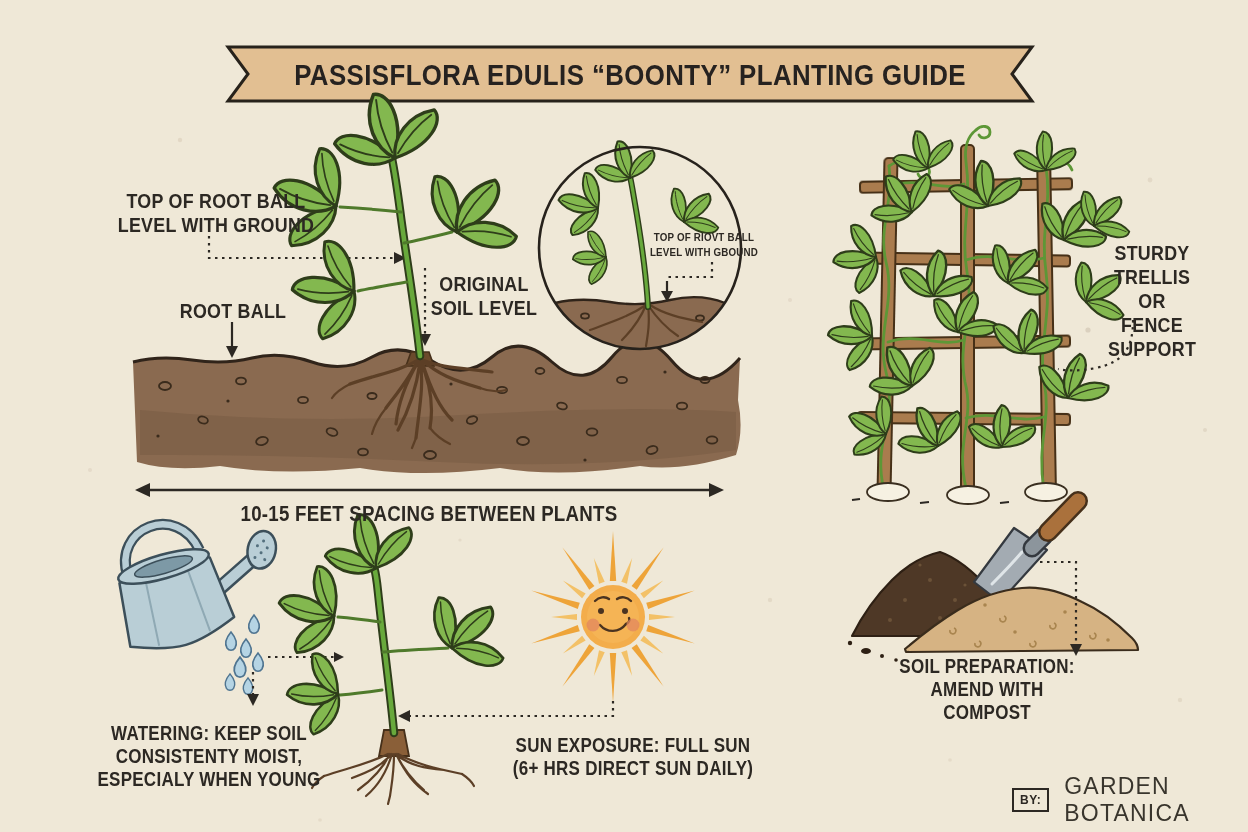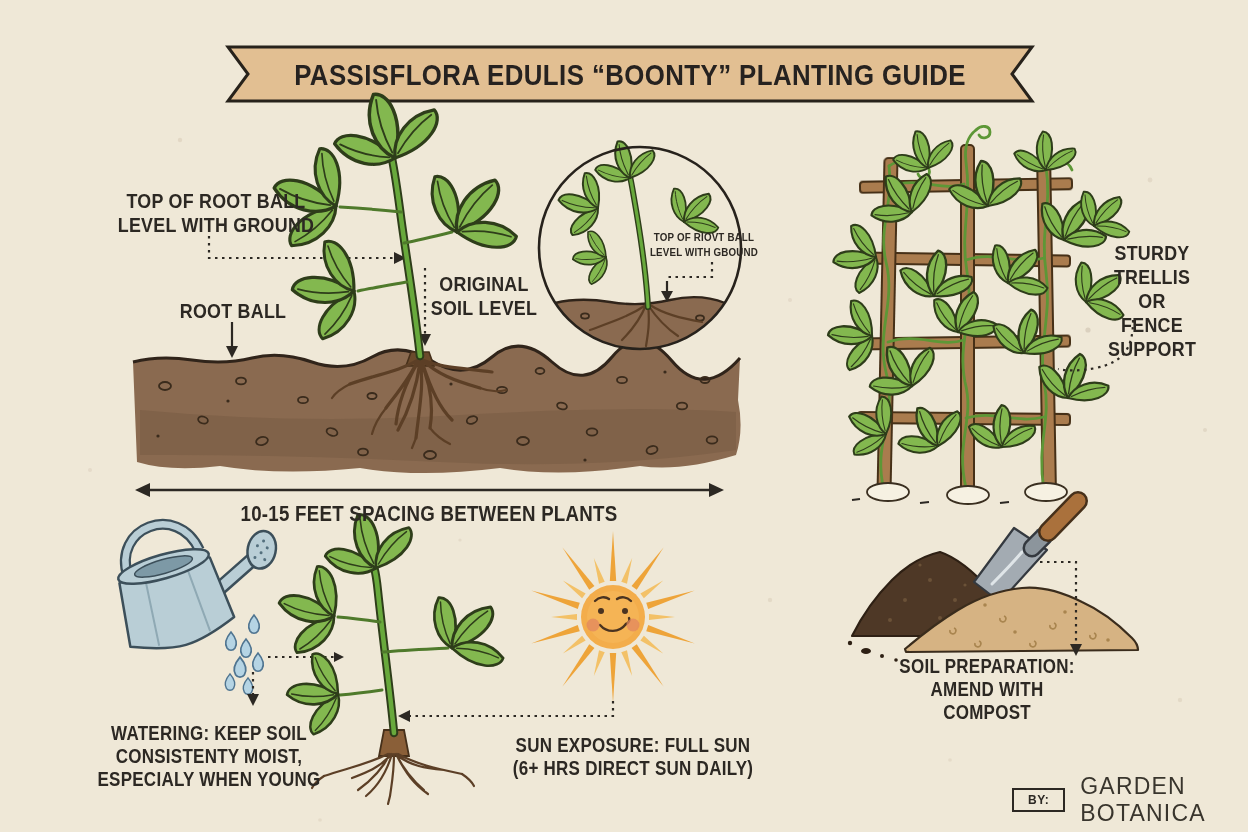--- a/index.html
+++ b/index.html
@@ -37,21 +37,21 @@
     color:#2c2823; line-height:1.14; letter-spacing:.3px;
   }
   .banner-text{
     position:absolute; left:630px; top:75px;
     transform:translate(-50%,-50%) scaleX(.86);
     font-size:30px; font-weight:700; letter-spacing:.5px;
     color:#262220; white-space:nowrap;
   }
   .footer{position:absolute; left:1012px; top:773px; display:flex; align-items:center;}
   .bybox{
-    border:2px solid #2c2823; padding:3px 14px; font-size:12px; font-weight:700;
+    border:2px solid #2c2823; padding:3px 6px; font-size:12px; font-weight:700;
     color:#2c2823; letter-spacing:.5px;
   }
   .brand{font-size:23px; color:#39352d; letter-spacing:1.2px; margin-left:15px; font-weight:400;}
 </style>
 </head>
 <body>
 
 <div class="poster">
 
   <svg class="art" viewBox="0 0 1248 832">

